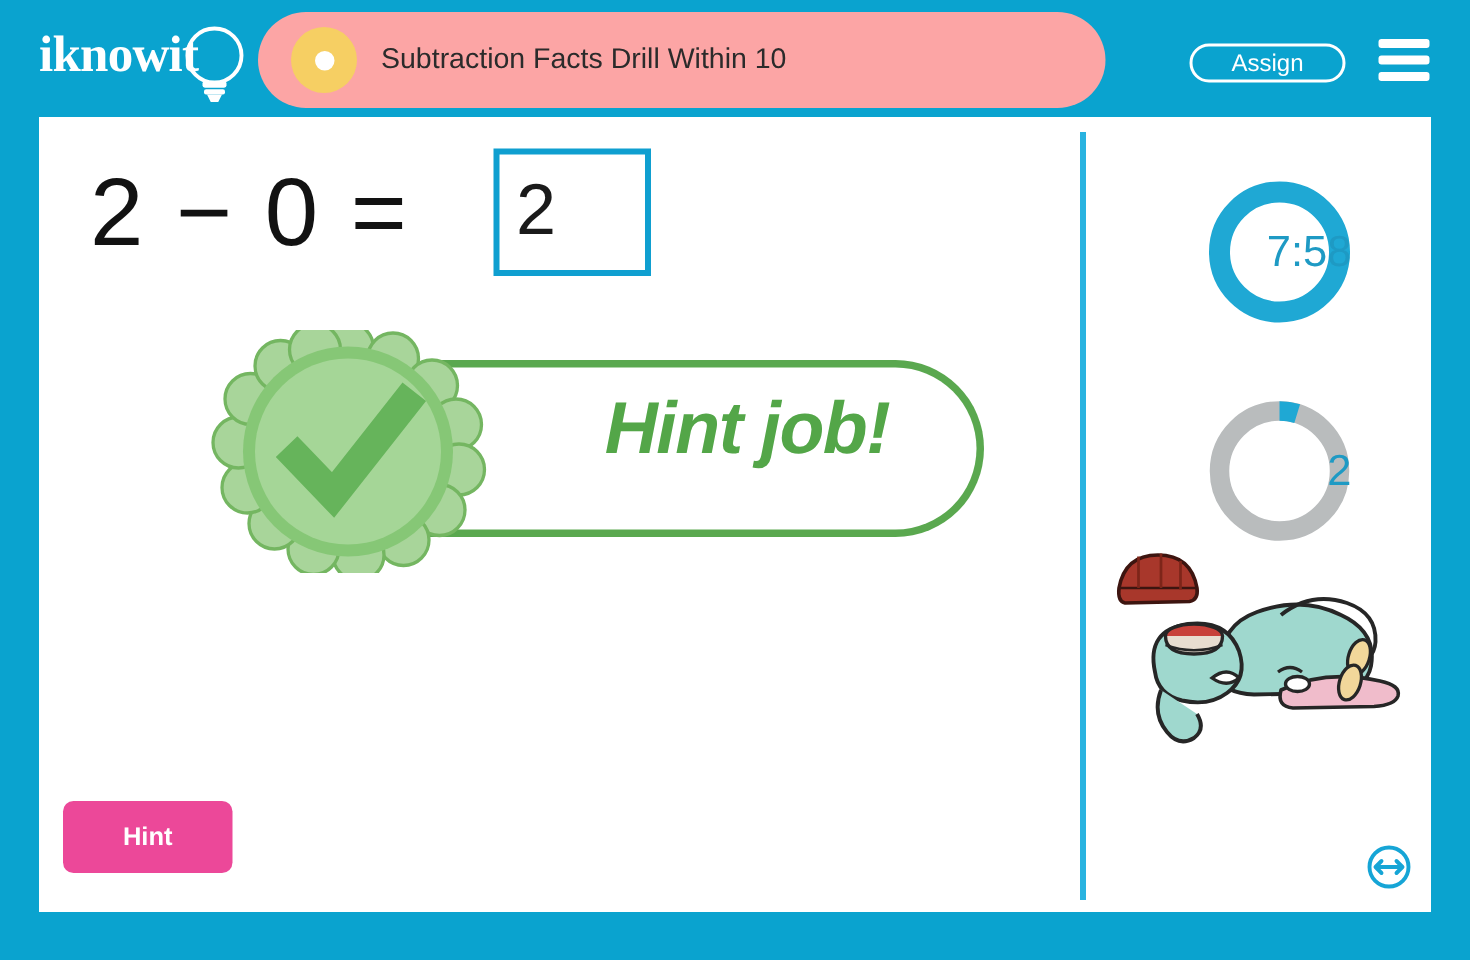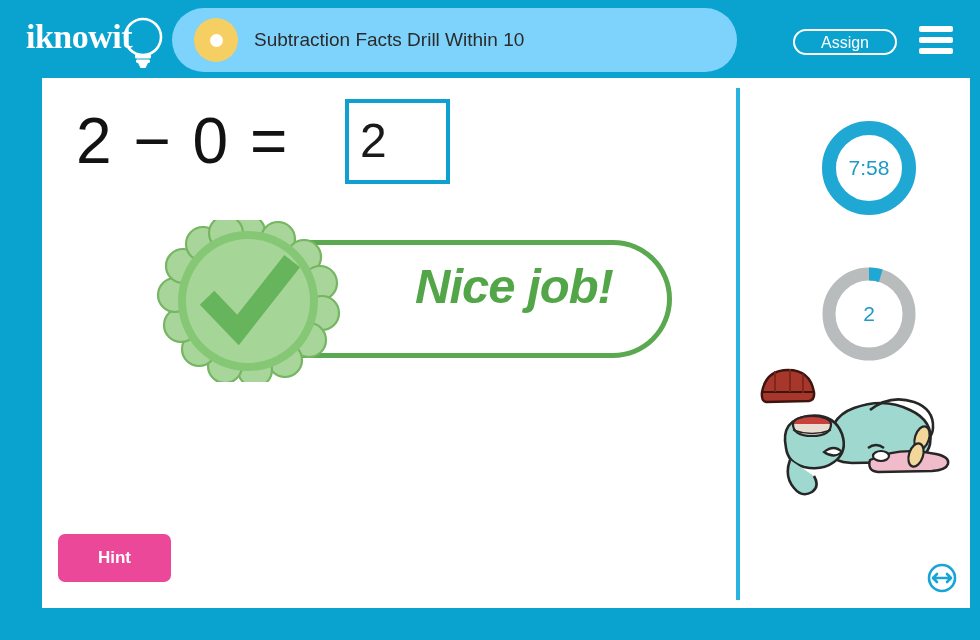--- a/index.html
+++ b/index.html
@@ -47,21 +47,21 @@
     position: absolute;
     left: 96px; top: 2px;
     width: 50px; height: 54px;
     pointer-events: none;
   }
 
   #title-pill {
     position: absolute;
     left: 172px; top: 8px;
     width: 565px; height: 64px;
-    background: #7dd3fc;
+    background: #fca5a5;
     border-radius: 32px;
   }
   #title-dot-outer {
     position: absolute;
     left: 22px; top: 10px;
     width: 44px; height: 44px;
     border-radius: 50%;
     background: #f6cf63;
   }
   #title-dot-inner {
@@ -112,21 +112,20 @@
   .menu-bar.b1 { top: 0; }
   .menu-bar.b2 { top: 11px; }
   .menu-bar.b3 { top: 22px; }
 
   
   #panel {
     position: absolute;
     left: 26px; top: 78px;
     width: 928px; height: 530px;
     background: #ffffff;
-    margin-left: 16px;
   }
 
   #divider {
     position: absolute;
     left: 694px; top: 10px;
     width: 4px; height: 512px;
     background: #29b3e0;
   }
 
   
@@ -217,22 +216,22 @@
     left: 81px;
     width: 96px; height: 96px;
   }
   #time-ring { top: 42px; }
   #score-ring { top: 188px; }
   .meter-value {
     position: absolute;
     left: 0; top: 0;
     width: 96px; height: 96px;
     line-height: 96px;
-    text-align: center;
-    font-size: 21px;
+    text-align: right;
+    font-size: 29px;
     color: #1e9ac4;
   }
   #mascot {
     position: absolute;
     left: 10px; top: 278px;
     width: 220px; height: 140px;
   }
   #resize-handle {
     position: absolute;
     left: 186px; top: 484px;
@@ -307,21 +306,21 @@
 
     <div id="equation-row">
       <div id="equation-expr">2 − 0 =</div>
       <div id="answer-box">
         <div id="answer-value">2</div>
       </div>
     </div>
 
     <div id="feedback">
       <div id="feedback-banner"></div>
-      <div id="feedback-text">Nice job!</div>
+      <div id="feedback-text">Hint job!</div>
       <svg id="seal-icon" viewBox="0 0 185 162">
         <g fill="#a8d59a" stroke="#74b661" stroke-width="2.2">
           <circle cx="92" cy="12" r="17"></circle>
           <circle cx="122" cy="19" r="17"></circle>
           <circle cx="148" cy="37" r="17"></circle>
           <circle cx="164" cy="63" r="17"></circle>
           <circle cx="166" cy="93" r="17"></circle>
           <circle cx="153" cy="120" r="17"></circle>
           <circle cx="129" cy="140" r="17"></circle>
           <circle cx="99" cy="150" r="17"></circle>

